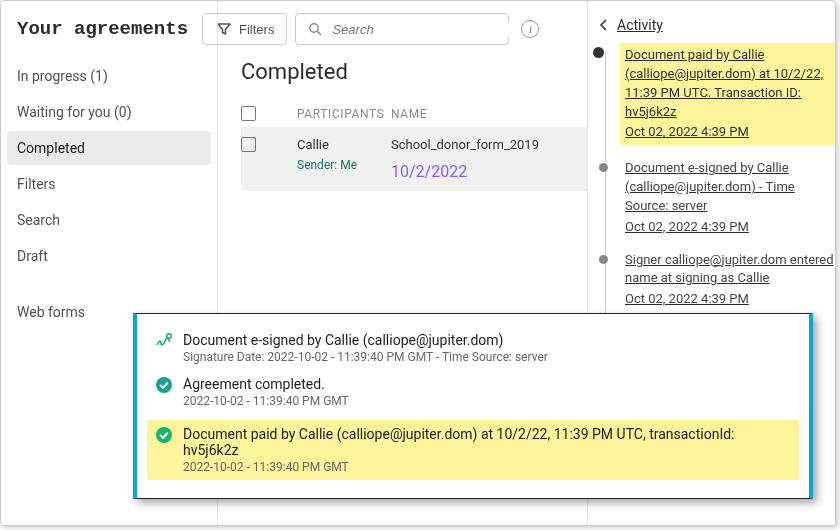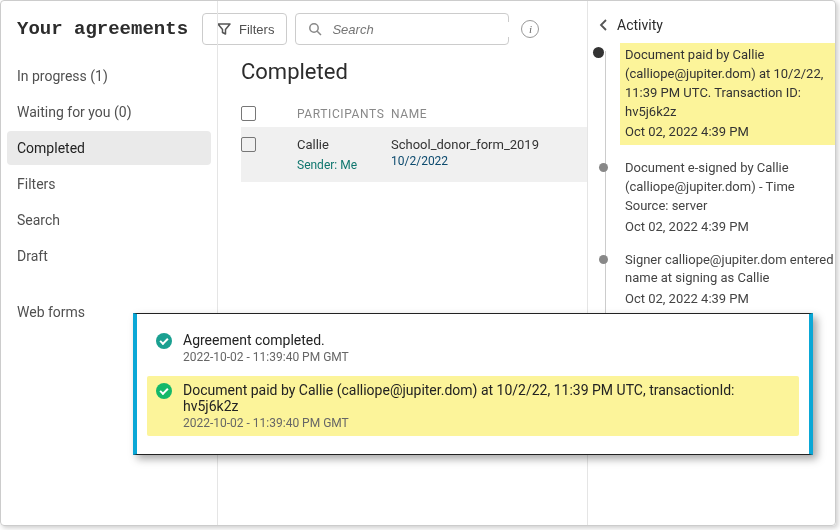--- a/index.html
+++ b/index.html
@@ -24,22 +24,22 @@
 .main h2 { font-size: 22px; font-weight: 400; margin-bottom: 18px; }
 .tbl-head { display: flex; align-items: center; font-size: 12px; letter-spacing: 0.6px; color: #888; padding: 4px 0 6px; }
 .col-check { width: 56px; display: flex; align-items: center; }
 .col-part { width: 94px; }
 .col-name { flex: 1; }
 .chk { width: 15px; height: 15px; border: 1.5px solid #777; border-radius: 2px; }
 .row { display: flex; align-items: flex-start; background: #f0f0f0; padding: 10px 0; }
 .row .col-part { font-size: 13px; color: #333; }
 .row .sender { font-size: 12px; color: #0f766e; margin-top: 6px; }
 .row .col-name { font-size: 13px; color: #333; }
-.row .date { font-size: 12px; color: #0c4a6e; margin-top: 2px; }
-.activity { flex: 1; padding: 0 0 0 8px; }
+.row .date { font-size: 16px; color: #8b5cf6; margin-top: 10px; }
+.activity { flex: 1; padding: 0 0 0 8px; text-decoration: underline; }
 .act-head { display: flex; align-items: center; gap: 8px; padding: 0 0 10px 4px; font-size: 14px; margin-top: -36px; }
 .act-head .back { font-size: 14px; color: #666; }
 .timeline { position: relative; padding-left: 30px; }
 .timeline::before { content: ""; position: absolute; left: 10px; top: 8px; bottom: -20px; width: 1px; background: #ccc; }
 .act-item { position: relative; margin-bottom: 14px; font-size: 13px; line-height: 1.45; color: #444; }
 .act-item.hl { background: #fcf49a; padding: 3px 5px; margin-left: -5px; color: #333; }
 .act-item .ts { margin-top: 2px; }
 .bullet { position: absolute; left: -26px; top: 4px; width: 9px; height: 9px; background: #888; border-radius: 50%; }
 .bullet.big { width: 11px; height: 11px; background: #333; left: -27px; }
 .overlay { position: absolute; left: 132px; top: 312px; width: 680px; background: #fff; border: 1px solid #222; border-left: 4px solid #0aa7d6; border-right: 4px solid #0aa7d6; box-shadow: 4px 4px 8px rgba(0,0,0,0.35); padding: 12px 18px 14px; }
@@ -143,20 +143,32 @@
           <div>Signer calliope@jupiter.dom entered name at signing as Callie</div>
           <div class="ts">Oct 02, 2022 4:39 PM</div>
         </div>
       </div>
     </div>
   </div>
 
   <div class="overlay">
     <div class="ov-item">
       <div class="ic">
+        <svg width="18" height="18" viewBox="0 0 18 18">
+            <path d="M2 13c2-5 4-5 4-2s2 3 4-2 3-3 5 1" fill="none" stroke="#1aa091" stroke-width="1.6"></path>
+            <circle cx="14" cy="4" r="2.3" fill="none" stroke="#1aa091" stroke-width="1.4"></circle>
+          </svg>
+      </div>
+      <div class="ov-text">
+        <div class="ln1">Document e-signed by Callie (calliope@jupiter.dom)</div>
+        <div class="ln2">Signature Date: 2022-10-02 - 11:39:40 PM GMT - Time Source: server</div>
+      </div>
+    </div>
+    <div class="ov-item">
+      <div class="ic">
           <div class="ic-check"></div>
         </div>
       <div class="ov-text">
         <div class="ln1">Agreement completed.</div>
         <div class="ln2">2022-10-02 - 11:39:40 PM GMT</div>
       </div>
     </div>
     <div class="ov-item hl">
       <div class="ic">
           <div class="ic-check bright"></div>

